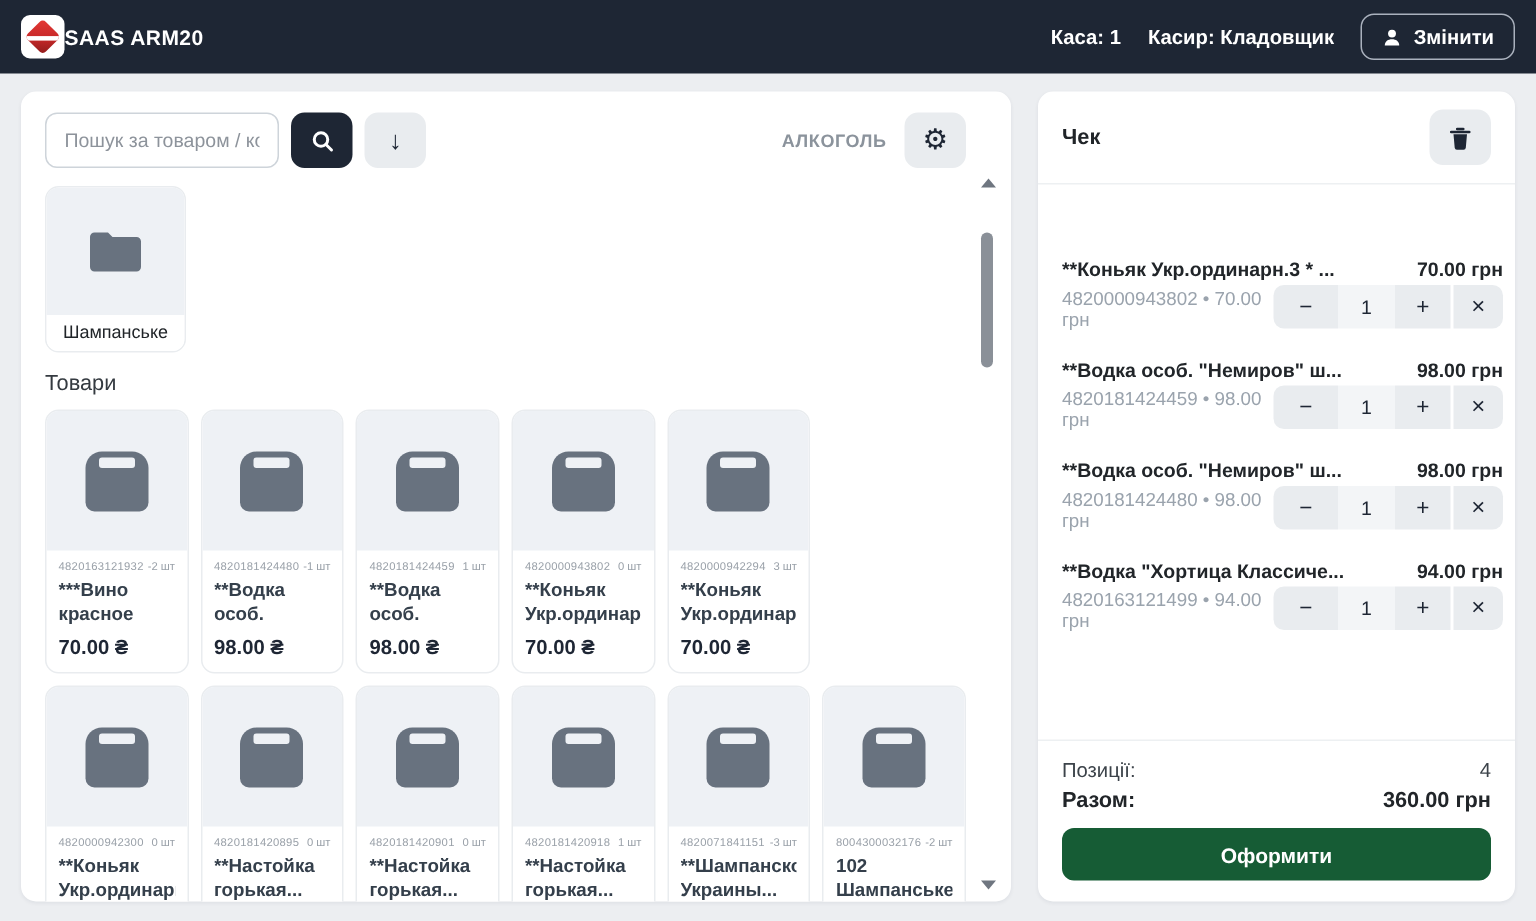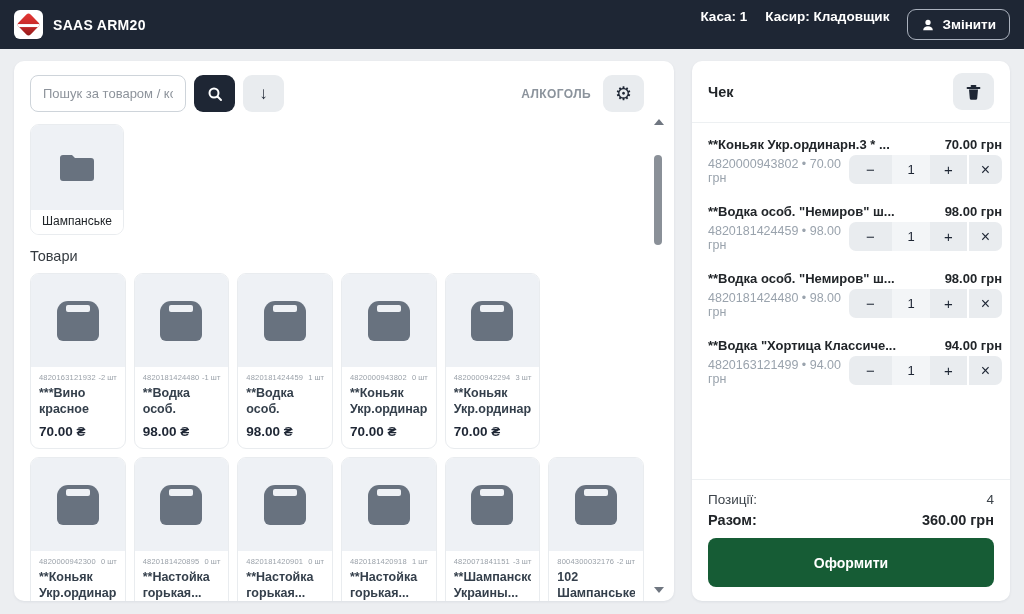--- a/index.html
+++ b/index.html
@@ -8,51 +8,51 @@
     font-family: "Liberation Sans", sans-serif;
     background:#eceef1;
     color:#212529;
     overflow:hidden;
   }
   
   .navbar {
     height:49px; background:#1e2634; display:flex; align-items:center;
     justify-content:space-between; padding:0 14px;
   }
-  .nav-left { display:flex; align-items:center; gap:10px; }
+  .nav-left { display:flex; align-items:center; }
   .logo-box {
     width:29px; height:29px; background:#fff; border-radius:6px;
     display:flex; align-items:center; justify-content:center;
   }
   .gem {
     width:17px; height:17px; transform:rotate(45deg); border-radius:3px;
     background:linear-gradient(135deg,#e53935 0%,#c62828 55%,#8e1b1b 100%);
     position:relative; overflow:hidden;
   }
   .gem::after {
     content:""; position:absolute; left:-3px; top:7px; width:26px; height:3px;
     background:#fff; transform:rotate(-45deg);
   }
   .app-title { color:#fff; font-weight:bold; font-size:14px; letter-spacing:.3px; }
-  .nav-right { display:flex; align-items:flex-start; gap:18px; }
+  .nav-right { display:flex; align-items:center; gap:18px; }
   .nav-info { color:#fff; font-size:13.5px; font-weight:bold; }
   .change-btn {
     display:flex; align-items:center; gap:7px; background:transparent;
     border:1px solid #aab1bd; border-radius:9px; color:#fff; font-weight:bold;
     font-size:13.5px; padding:7px 13px; cursor:pointer;
     font-family:"Liberation Sans",sans-serif;
   }
   
   .main { display:flex; gap:18px; padding:12px 14px 0 14px; height:553px; }
   .panel {
     background:#fff; border-radius:10px;
     box-shadow:0 1px 3px rgba(20,30,50,.07);
   }
   .left-panel { flex:1; height:540px; position:relative; padding:14px 30px 0 16px; overflow:hidden; }
-  .right-panel { width:318px; height:540px; display:flex; flex-direction:column; }
+  .right-panel { width:318px; height:540px; display:flex; flex-direction:column;gap:35px; }
   
   .toolbar { display:flex; align-items:center; margin-bottom:12px; }
   .search-input {
     width:156px; height:37px; border:1px solid #ced4da; border-radius:8px;
     padding:0 12px; font-size:13px; color:#212529; outline:none;
     font-family:"Liberation Sans",sans-serif;
   }
   .search-input::placeholder { color:#8d939b; }
   .btn {
     height:37px; min-width:41px; border:none; border-radius:9px; cursor:pointer;
@@ -129,21 +129,21 @@
   }
   .st.minus { width:43px; border-radius:7px 0 0 7px; }
   .st.qty { width:38px; background:#f3f5f7; font-size:13px; cursor:default; }
   .st.plus { width:37px; }
   .st.remove { width:33px; border-radius:0 7px 7px 0; margin-left:2px; font-size:16px; }
   .receipt-footer { border-top:1px solid #edf0f2; padding:12px 16px 14px 16px; }
   .tot-row { display:flex; justify-content:space-between; font-size:13.5px; color:#3c434a; margin-bottom:5px; }
   .tot-row.total { font-size:14.5px; font-weight:bold; color:#212529; margin-bottom:10px; }
   .checkout-btn {
     width:100%; background:#165c35; color:#fff; border:none; border-radius:8px;
-    height:49px; font-size:14px; font-weight:bold; cursor:pointer;
+    height:35px; font-size:14px; font-weight:bold; cursor:pointer;
     font-family:"Liberation Sans",sans-serif;
   }
   svg { display:block; }
 </style>
 </head>
 <body>
 
 <nav class="navbar">
   <div class="nav-left">
     <div class="logo-box">

